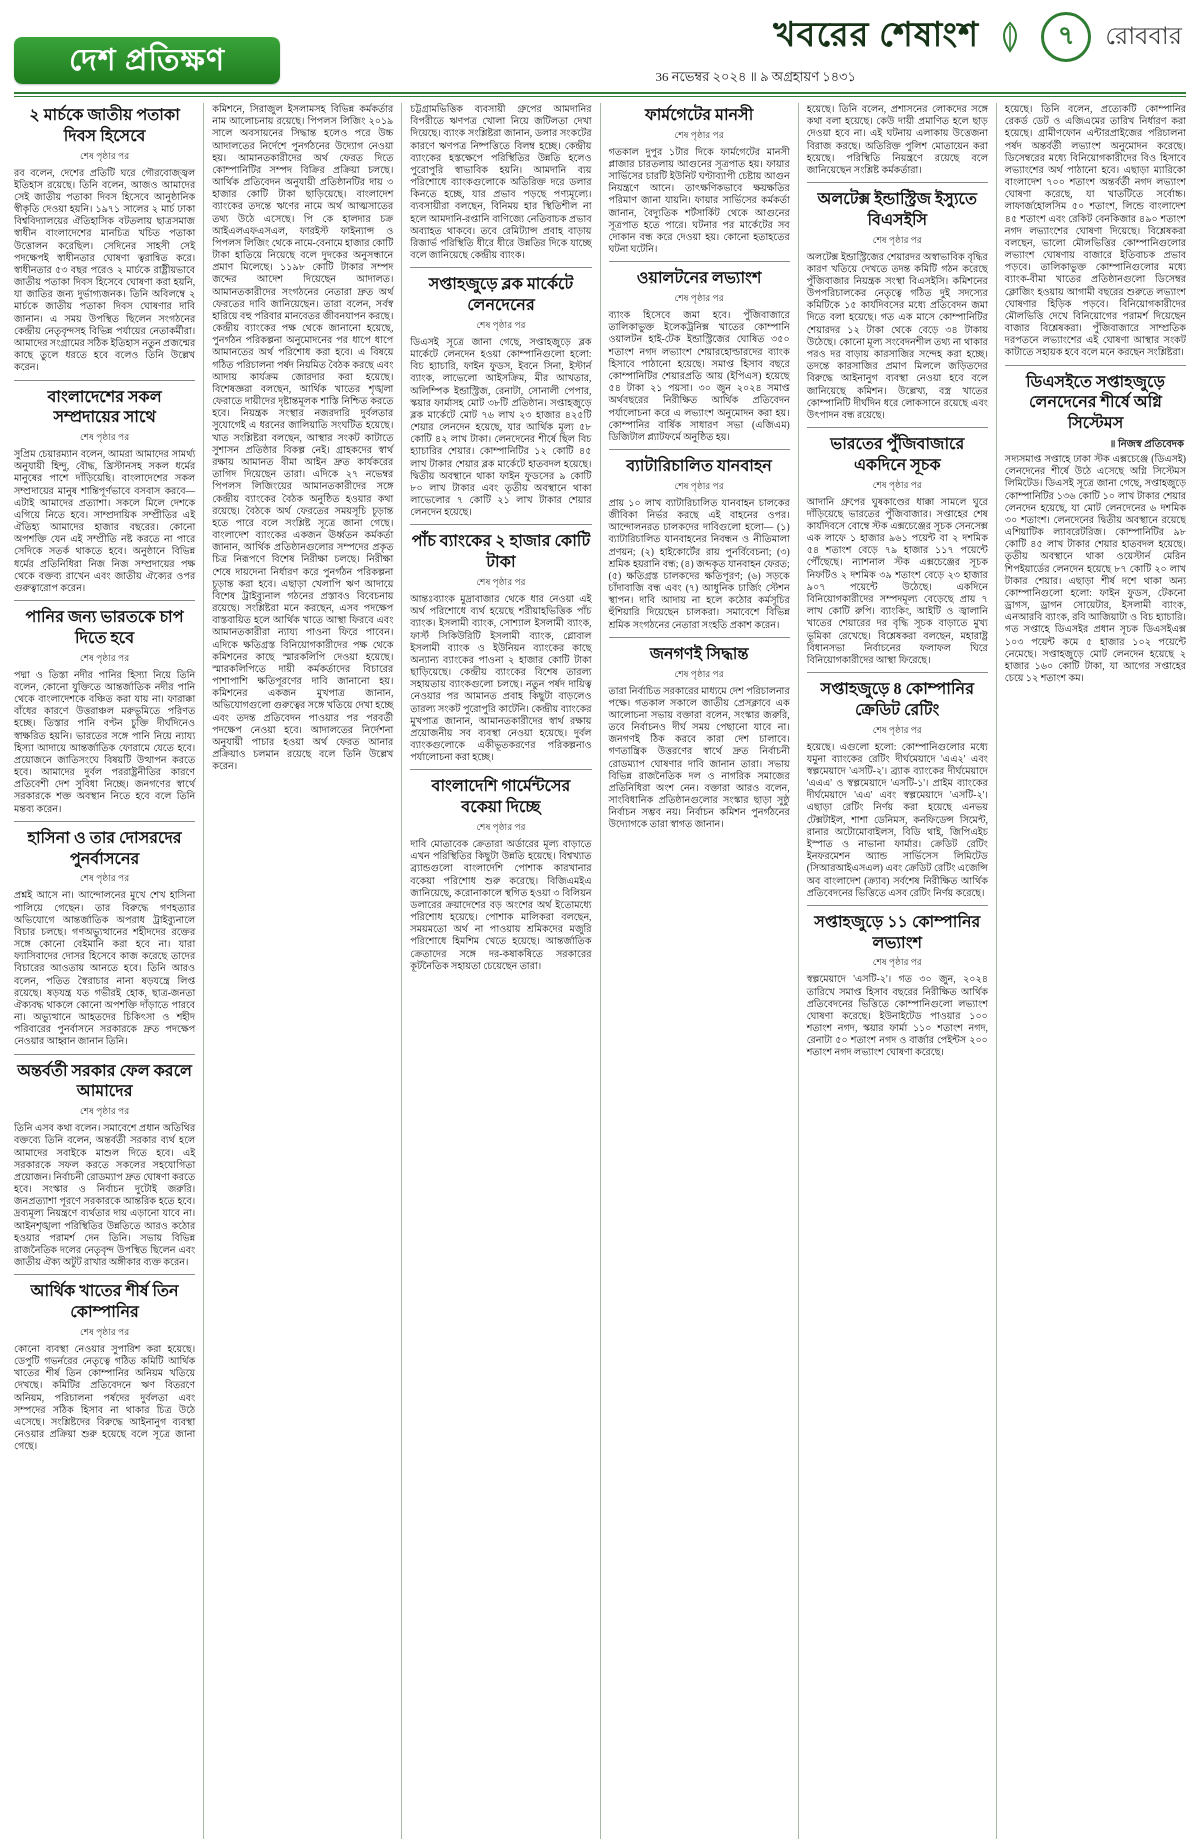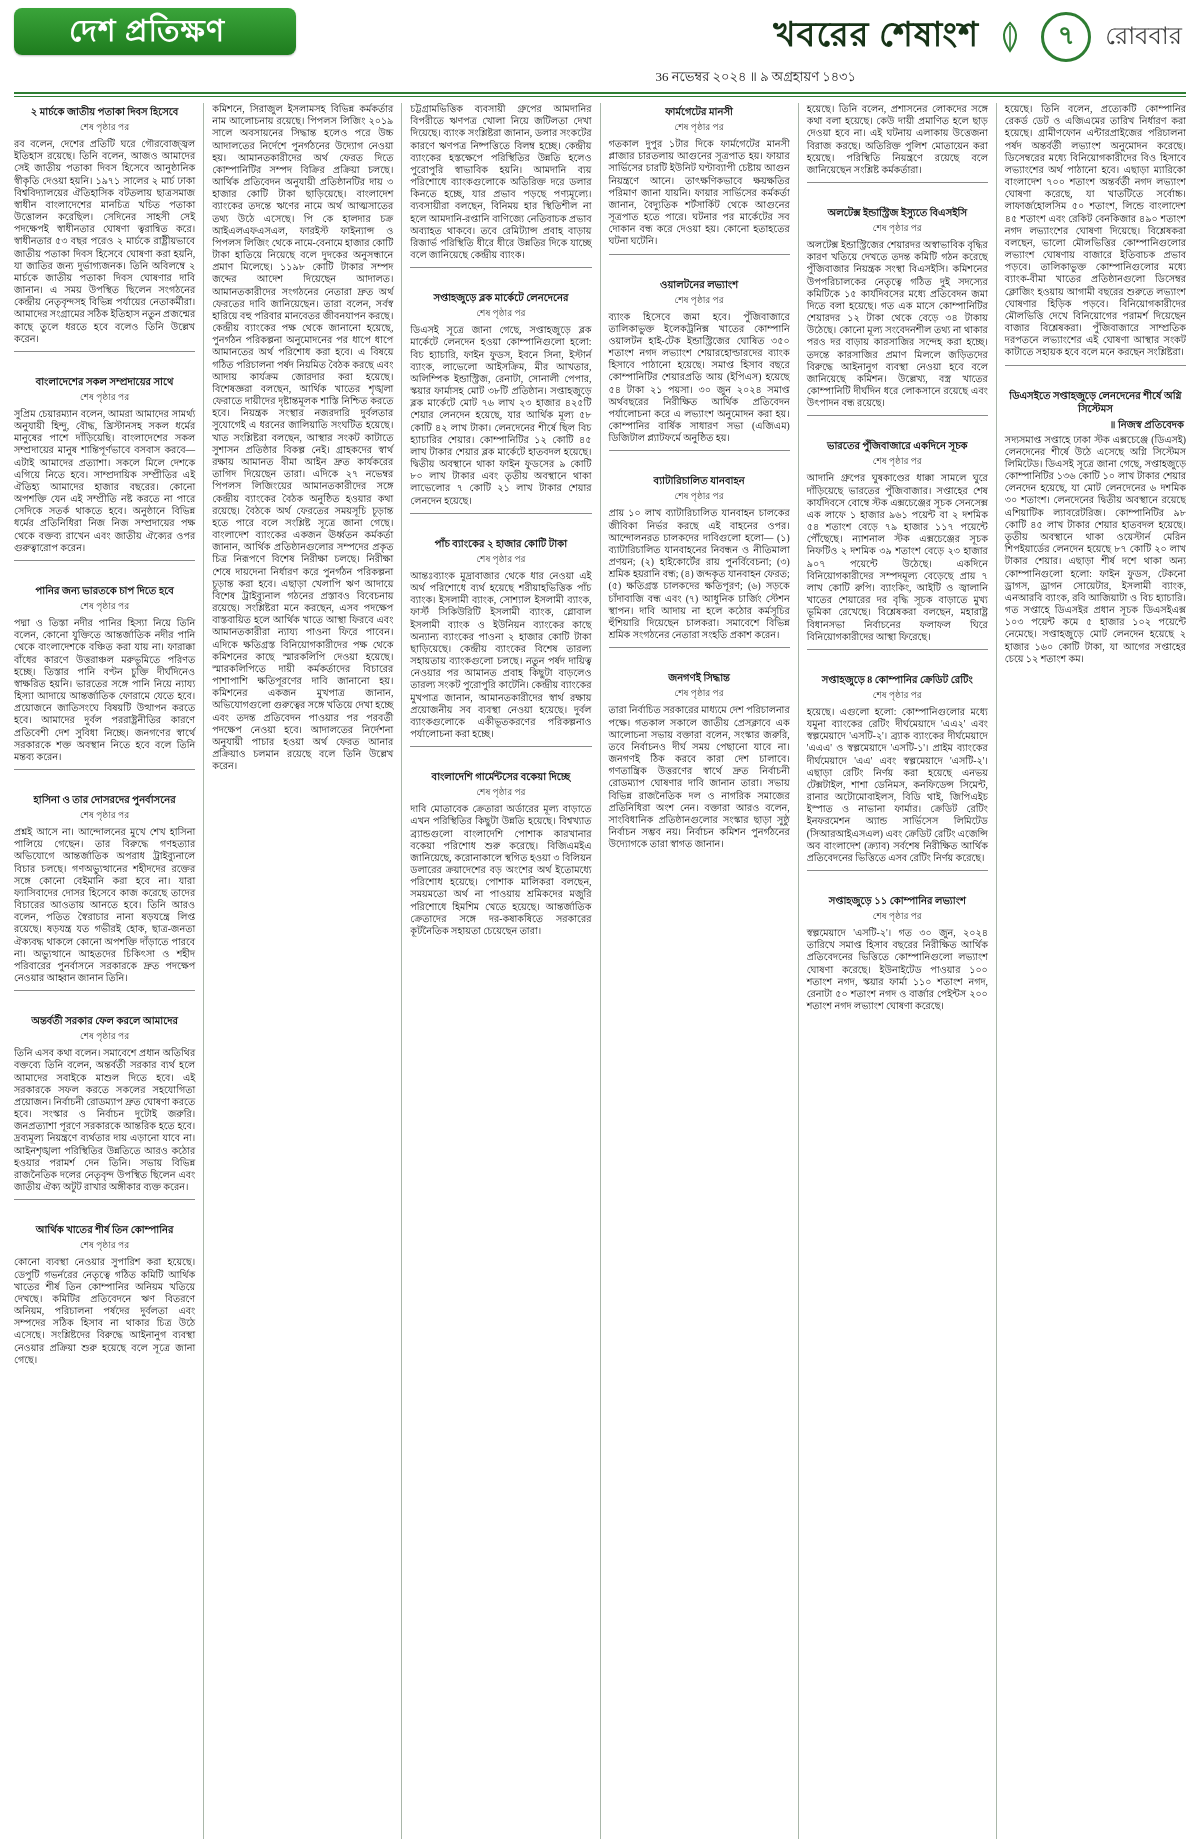--- a/index.html
+++ b/index.html
@@ -5,47 +5,47 @@
   html,body{margin:0;padding:0;}
   body{
     width:1200px;height:1843px;overflow:hidden;background:#ffffff;
     font-family:"Liberation Serif","DejaVu Serif",serif;color:#1b1b1b;
   }
   .page{width:1200px;height:1843px;box-sizing:border-box;padding:8px 14px 10px 14px;}
   
   .header{display:flex;align-items:flex-start;justify-content:space-between;}
   .masthead{
     background:linear-gradient(180deg,#3aa43a,#1e7c1e);
-    color:#fff;border-radius:8px;padding:6px 34px 8px 18px;
+    color:#fff;border-radius:8px;padding:6px 18px 8px 18px;
     font-weight:bold;font-size:30px;line-height:1.1;letter-spacing:1px;
     box-shadow:0 1px 2px rgba(0,0,0,.25);
-    min-width:230px;text-align:center;
+    min-width:230px;text-align:center;margin-top:29px;
   }
   .head-right{flex:1;display:flex;flex-direction:column;align-items:flex-end;}
   .head-row{display:flex;align-items:center;gap:14px;padding-right:4px;text-align:right;}
   .section-title{font-size:34px;font-weight:bold;color:#173317;letter-spacing:1px;}
   .ornament{width:34px;height:34px;}
   .pagenum{
     width:44px;height:44px;border:3px solid #2e7d32;border-radius:50%;
     display:flex;align-items:center;justify-content:center;
     color:#2e7d32;font-size:26px;font-weight:bold;background:#fff;
   }
   .day{font-size:24px;font-weight:normal;color:#404040;}
   .dateline{font-size:13px;color:#222;margin:2px 330px 0 0;}
   .rule{border-top:2px solid #2e7d32;margin-top:4px;}
   .rule2{border-top:1px solid #2e7d32;margin-top:2px;}
   
   .content{display:flex;margin-top:6px;height:1736px;overflow:hidden;}
   .col{flex:1 1 0;padding:0 8px;overflow:hidden;}
   .col:first-child{padding-left:0;}
   .col:last-child{padding-right:0;}
   .col + .col{border-left:1px solid #a9b7a9;}
-  .article + .article{border-top:1px solid #8a8a8a;margin-top:6px;padding-top:21px;}
+  .article + .article{border-top:1px solid #8a8a8a;margin-top:6px;padding-top:4px;}
   .headline{
-    font-size:10px;font-weight:bold;text-align:center;color:#141414;
+    font-size:16px;font-weight:bold;text-align:center;color:#141414;
     line-height:1.3;margin:2px 0 2px 0;
   }
   .cont{font-size:9px;text-align:center;color:#333;margin-bottom:3px;}
   .byline{font-size:10px;text-align:right;color:#222;margin:1px 2px 0 0;font-weight:bold;}
   .body-txt{
     font-size:9.6px;line-height:1.27;text-align:justify;color:#111;
     word-break:break-word;
   }
 </style>
 </head>

